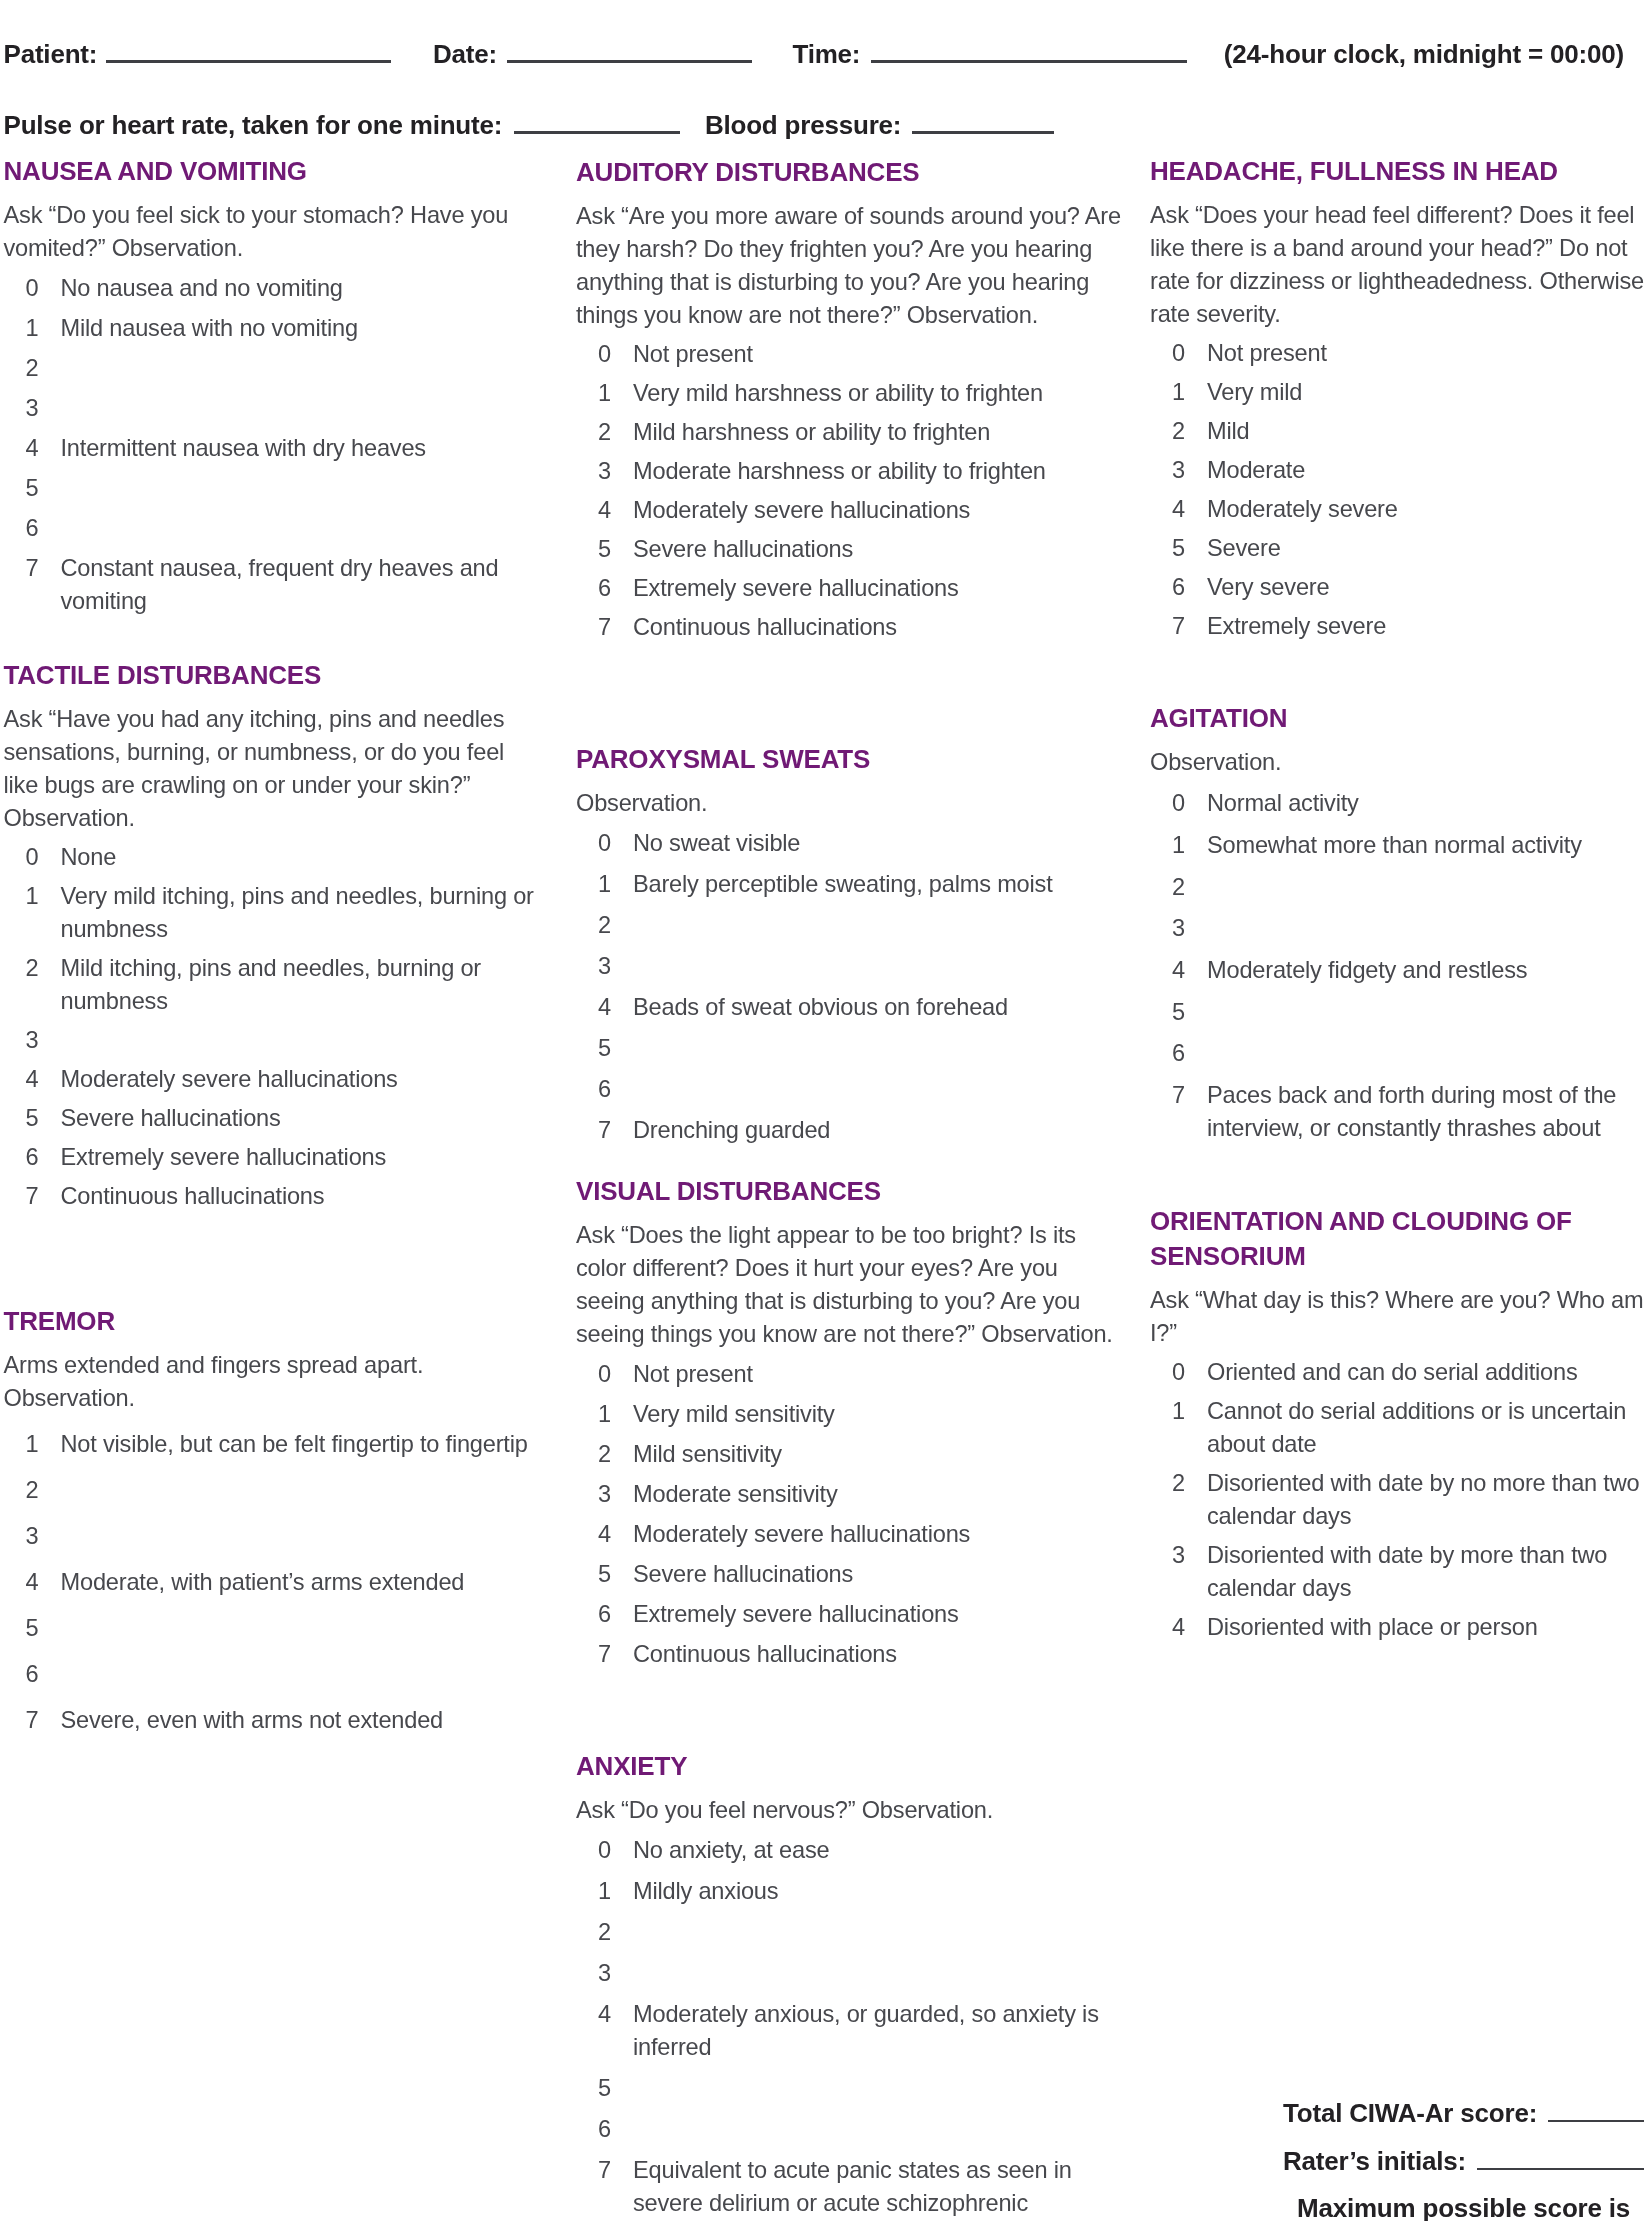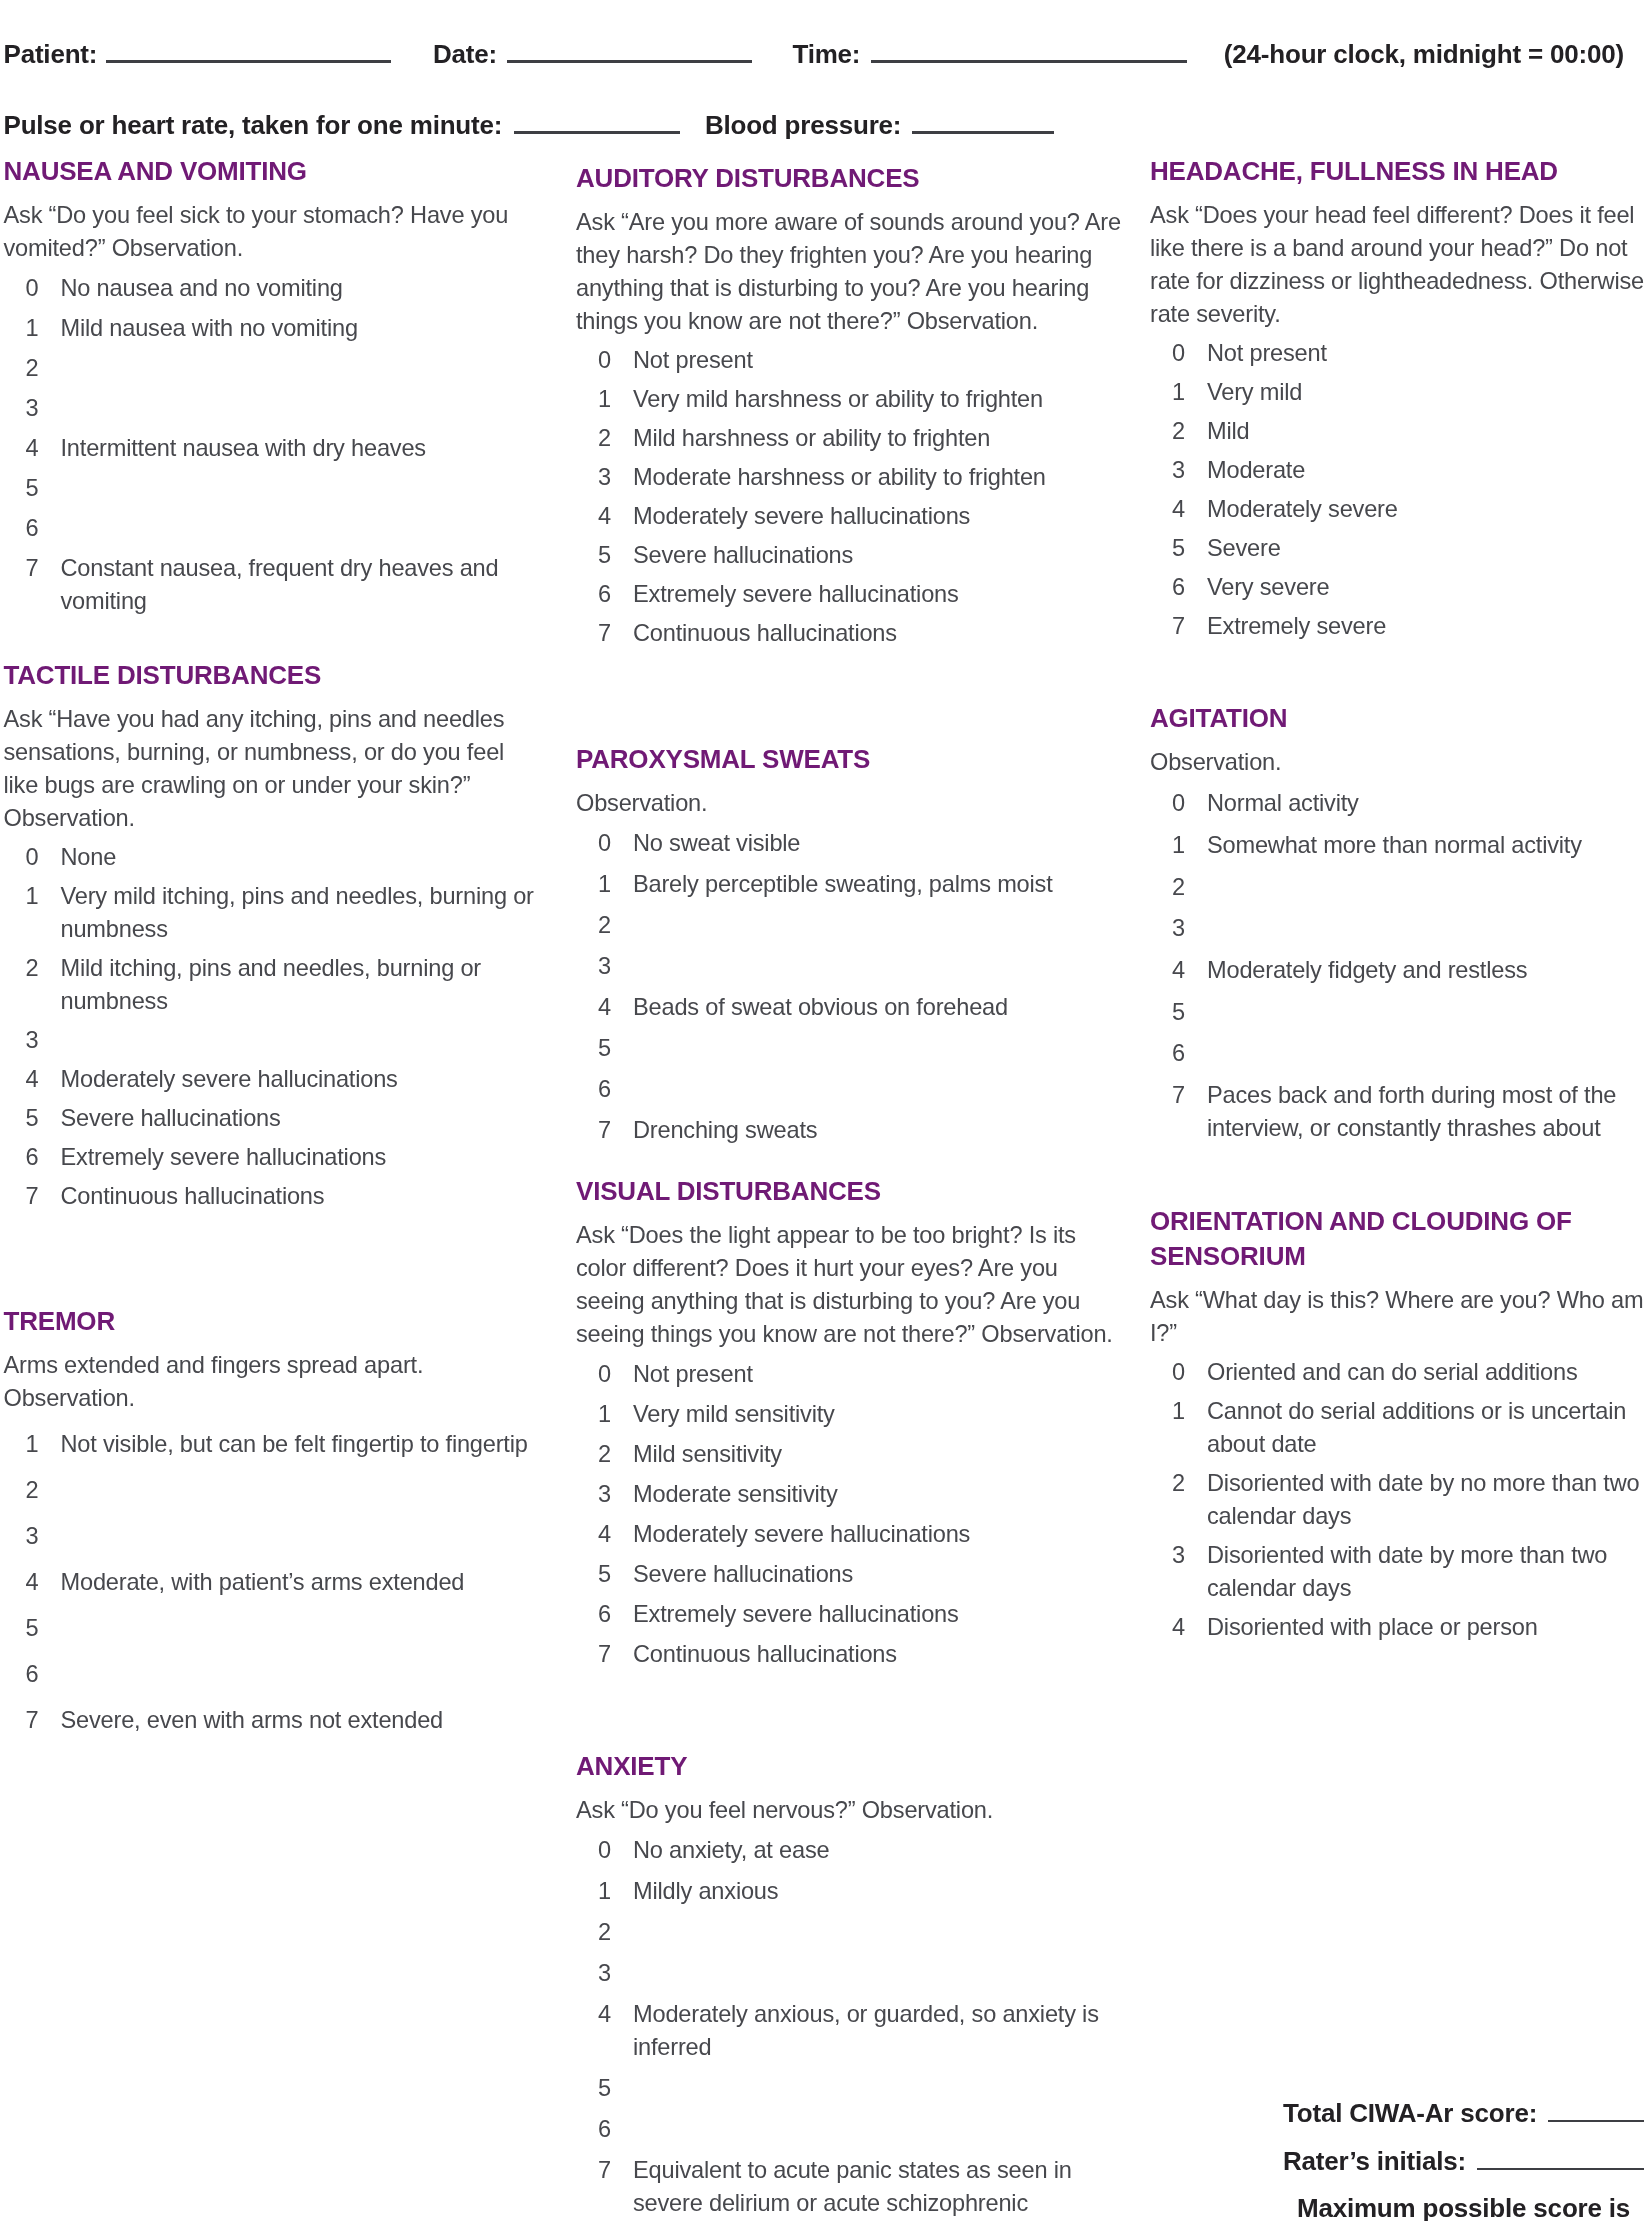--- a/index.html
+++ b/index.html
@@ -169,21 +169,21 @@
             <span class="desc"></span>
           </li>
           <li>
             <span class="num">7</span>
             <span class="desc">Severe, even with arms not extended</span>
           </li>
         </ul>
       </section>
     </div>
   <div class="column col2">
-      <section style="top: 161px; --gap: 6.1px;">
+      <section style="top: 155px; --gap: 6.1px;">
         <h2>AUDITORY DISTURBANCES</h2>
         <p class="intro">Ask “Are you more aware of sounds around you? Are they harsh? Do they frighten you? Are you hearing anything that is disturbing to you? Are you hearing things you know are not there?” Observation.</p>
         <ul class="scores">
           <li>
             <span class="num">0</span>
             <span class="desc">Not present</span>
           </li>
           <li>
             <span class="num">1</span>
             <span class="desc">Very mild harshness or ability to frighten</span>
@@ -241,21 +241,21 @@
           <li>
             <span class="num">5</span>
             <span class="desc"></span>
           </li>
           <li>
             <span class="num">6</span>
             <span class="desc"></span>
           </li>
           <li>
             <span class="num">7</span>
-            <span class="desc">Drenching sweats</span>
+            <span class="desc">Drenching guarded</span>
           </li>
         </ul>
       </section>
       <section style="top: 1174px; --gap: 7px;">
         <h2>VISUAL DISTURBANCES</h2>
         <p class="intro">Ask “Does the light appear to be too bright? Is its color different? Does it hurt your eyes? Are you seeing anything that is disturbing to you? Are you seeing things you know are not there?” Observation.</p>
         <ul class="scores">
           <li>
             <span class="num">0</span>
             <span class="desc">Not present</span>

